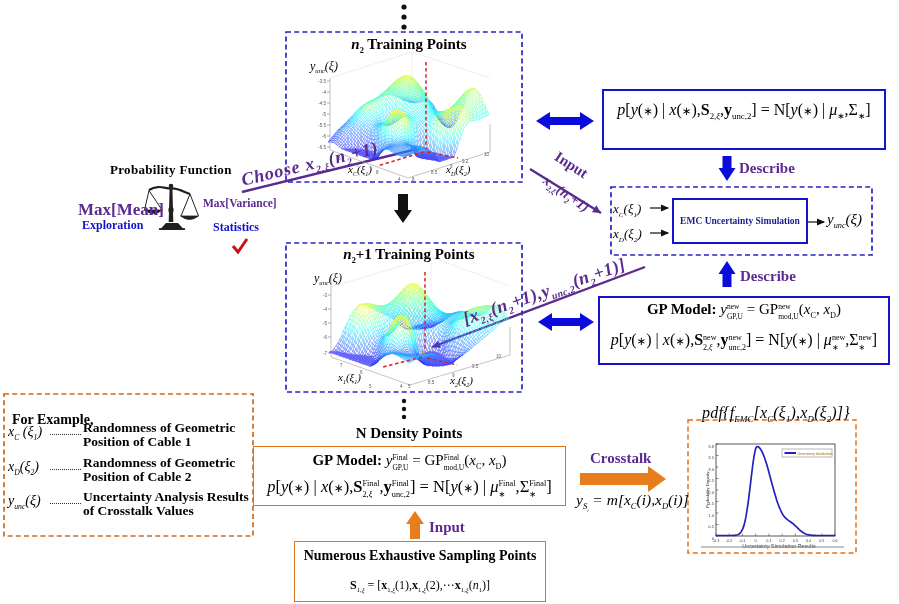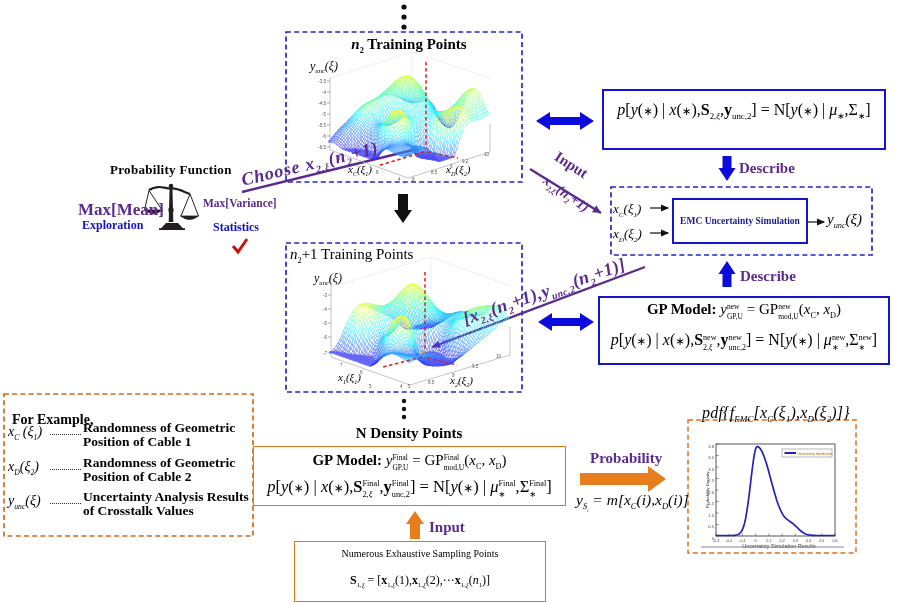--- a/index.html
+++ b/index.html
@@ -14,41 +14,41 @@
 .ss span:first-child{margin-bottom:2.5px}
 .eq{font-style:italic}
 .ast{font-size:0.72em}
 </style></head><body>
 <div class="bx" style="left:602px;top:89px;width:284px;height:61px"></div>
 <div class="bx" style="left:598px;top:296px;width:292px;height:69px"></div>
 <div class="bx" style="left:672px;top:198px;width:136px;height:46px"></div>
 <div class="obx2 obx" style="left:253px;top:446px;width:313px;height:60px"></div>
 <div class="obx" style="left:294px;top:541px;width:252px;height:61px"></div>
 <div class="ab t" style="left:290px;top:36px;width:238px;text-align:center;font-size:15px;font-weight:bold"><i>n</i><sub>2</sub> Training Points</div>
-<div class="ab t" style="left:290px;top:246px;width:238px;text-align:left;font-size:15px;font-weight:normal"><i>n</i><sub>2</sub>+1 Training Points</div>
+<div class="ab t" style="left:290px;top:246px;width:238px;text-align:center;font-size:15px;font-weight:bold"><i>n</i><sub>2</sub>+1 Training Points</div>
 <div class="ab t" style="left:290px;top:425px;width:238px;text-align:center;font-size:15px;font-weight:bold">N Density Points</div>
 <div class="ab t eq" style="left:310px;top:59px;font-size:12px"><i>y</i><sub>unc</sub>(<i>ξ</i>)</div>
 <div class="ab t eq" style="left:348px;top:163px;font-size:11px"><i>x</i><sub>C</sub>(<i>ξ</i><sub>1</sub>)</div>
 <div class="ab t eq" style="left:446px;top:163px;font-size:11px"><i>x</i><sub>D</sub>(<i>ξ</i><sub>2</sub>)</div>
 <div class="ab t eq" style="left:314px;top:271px;font-size:12px"><i>y</i><sub>unc</sub>(<i>ξ</i>)</div>
 <div class="ab t eq" style="left:338px;top:371px;font-size:11px"><i>x</i><sub>1</sub>(<i>ξ</i><sub>1</sub>)</div>
 <div class="ab t eq" style="left:450px;top:374px;font-size:11px"><i>x</i><sub>2</sub>(<i>ξ</i><sub>2</sub>)</div>
 <div class="ab" style="left:604px;top:94px;width:280px;text-align:center;font-size:15px;line-height:19px">
     <div class="t" style="margin-top:6px;font-size:16px"><i>p</i>[<i>y</i>(<span class="ast">∗</span>) | <i>x</i>(<span class="ast">∗</span>),<b>S</b><sub>2,<i>ξ</i></sub>,<b>y</b><sub>unc,2</sub>] = N[<i>y</i>(<span class="ast">∗</span>) | <i>μ</i><sub>∗</sub>,Σ<sub>∗</sub>]</div>
   </div>
 <div class="ab" style="left:600px;top:299px;width:288px;text-align:center;font-size:15px;line-height:20px">
     <div class="t"><b>GP Model:</b> <i>y</i><span class="ss"><span>new</span><span>GP,U</span></span> = GP<span class="ss"><span>new</span><span>mod,U</span></span>(<i>x</i><sub>C</sub>, <i>x</i><sub>D</sub>)</div>
     <div class="t" style="margin-top:4px;font-size:16px"><i>p</i>[<i>y</i>(<span class="ast">∗</span>) | <i>x</i>(<span class="ast">∗</span>),<b>S</b><span class="ss"><span>new</span><span>2,<i>ξ</i></span></span>,<b>y</b><span class="ss"><span>new</span><span>unc,2</span></span>] = N[<i>y</i>(<span class="ast">∗</span>) | <i>μ</i><span class="ss"><span>new</span><span>∗</span></span>,Σ<span class="ss"><span>new</span><span>∗</span></span>]</div>
   </div>
 <div class="ab" style="left:255px;top:451px;width:309px;text-align:center;font-size:15px;line-height:19px">
     <div class="t"><b>GP Model:</b> <i>y</i><span class="ss"><span>Final</span><span>GP,U</span></span> = GP<span class="ss"><span>Final</span><span>mod,U</span></span>(<i>x</i><sub>C</sub>, <i>x</i><sub>D</sub>)</div>
     <div class="t" style="margin-top:1px;font-size:16.5px"><i>p</i>[<i>y</i>(<span class="ast">∗</span>) | <i>x</i>(<span class="ast">∗</span>),<b>S</b><span class="ss"><span>Final</span><span>2,<i>ξ</i></span></span>,<b>y</b><span class="ss"><span>Final</span><span>unc,2</span></span>] = N[<i>y</i>(<span class="ast">∗</span>) | <i>μ</i><span class="ss"><span>Final</span><span>∗</span></span>,Σ<span class="ss"><span>Final</span><span>∗</span></span>]</div>
   </div>
 <div class="ab" style="left:296px;top:548px;width:248px;text-align:center">
-    <div class="t" style="font-size:10px;font-weight:normal">Numerous Exhaustive Sampling Points</div>
+    <div class="t" style="font-size:14px;font-weight:bold">Numerous Exhaustive Sampling Points</div>
     <div class="t" style="font-size:12px;margin-top:14px"><b>S</b><sub>1,<i>ξ</i></sub> = [<b>x</b><sub>1,<i>ξ</i></sub>(1),<b>x</b><sub>1,<i>ξ</i></sub>(2),⋯<b>x</b><sub>1,<i>ξ</i></sub>(<i>n</i><sub>1</sub>)]</div>
   </div>
 <div class="ab t" style="left:672px;top:198px;width:136px;height:46px;display:flex;align-items:center;justify-content:center;font-size:9.5px;font-weight:bold;color:#1a1a8c">EMC Uncertainty Simulation</div>
 <div class="ab t eq" style="left:613px;top:201px;font-size:13px"><i>x</i><sub>C</sub>(<i>ξ</i><sub>1</sub>)</div>
 <div class="ab t eq" style="left:613px;top:226px;font-size:13px"><i>x</i><sub>D</sub>(<i>ξ</i><sub>2</sub>)</div>
 <svg class="ab" style="left:648px;top:200px" width="26" height="42" viewBox="0 0 26 42">
     <defs>
       <marker id="ah" markerWidth="8" markerHeight="8" refX="6" refY="3" orient="auto">
         <path d="M0 0L7 3L0 6Z" fill="#111"></path>
       </marker>
@@ -56,21 +56,21 @@
     <path d="M2 8 L20 8" stroke="#111" stroke-width="1.2" marker-end="url(#ah)"></path>
     <path d="M2 33 L20 33" stroke="#111" stroke-width="1.2" marker-end="url(#ah)"></path>
   </svg>
 <svg class="ab" style="left:806px;top:214px" width="24" height="16" viewBox="0 0 24 16">
     <path d="M2 8 L18 8" stroke="#111" stroke-width="1.2" marker-end="url(#ah)"></path>
   </svg>
 <div class="ab t eq" style="left:827px;top:211px;font-size:15px"><i>y</i><sub>unc</sub>(<i>ξ</i>)</div>
 <div class="ab t pur" style="left:739px;top:160px;font-size:15px">Describe</div>
 <div class="ab t pur" style="left:740px;top:268px;font-size:15px">Describe</div>
 <div class="ab t pur" style="left:429px;top:519px;font-size:15px">Input</div>
-<div class="ab t pur" style="left:590px;top:450px;font-size:15px">Probability</div>
+<div class="ab t pur" style="left:590px;top:450px;font-size:15px">Crosstalk</div>
 <div class="ab t" style="left:110px;top:162px;font-size:13px;letter-spacing:0.3px;font-weight:bold">Probability Function</div>
 <div class="ab t pur" style="left:78px;top:200px;font-size:17px">Max[Mean]</div>
 <div class="ab t pur" style="left:203px;top:197px;font-size:11.5px">Max[Variance]</div>
 <div class="ab t blu" style="left:82px;top:218px;font-size:12px">Exploration</div>
 <div class="ab t blu" style="left:213px;top:220px;font-size:12px">Statistics</div>
 <div class="ab t pur" style="left:242px;top:170px;font-size:18px;letter-spacing:0.8px;font-style:italic;transform:rotate(-13.5deg);transform-origin:left center">Choose <i>x</i><sub>2,<i>ξ</i></sub>(<i>n</i><sub>2</sub>+1)</div>
 <div class="ab t pur" style="left:556px;top:147px;font-size:15px;transform:rotate(33deg);transform-origin:left center">Input</div>
 <div class="ab t pur" style="left:544px;top:171px;font-size:14px;font-style:italic;transform:rotate(35deg);transform-origin:left center"><i>x</i><sub>2,<i>ξ</i></sub>(<i>n</i><sub>2</sub>+1)</div>
 <div class="ab t pur" style="left:464px;top:309px;font-size:18px;letter-spacing:0.4px;font-style:italic;transform:rotate(-19deg);transform-origin:left center">[<i>x</i><sub>2,<i>ξ</i></sub>(<i>n</i><sub>2</sub>+1),<i>y</i><sub>unc,2</sub>(<i>n</i><sub>2</sub>+1)]</div>
 <div class="ab t eq" style="left:576px;top:491px;font-size:15.5px"><i>y</i><sub><i>S</i><sub><i>i</i></sub></sub> = <i>m</i>[<i>x</i><sub>C</sub>(<i>i</i>),<i>x</i><sub>D</sub>(<i>i</i>)]</div>

